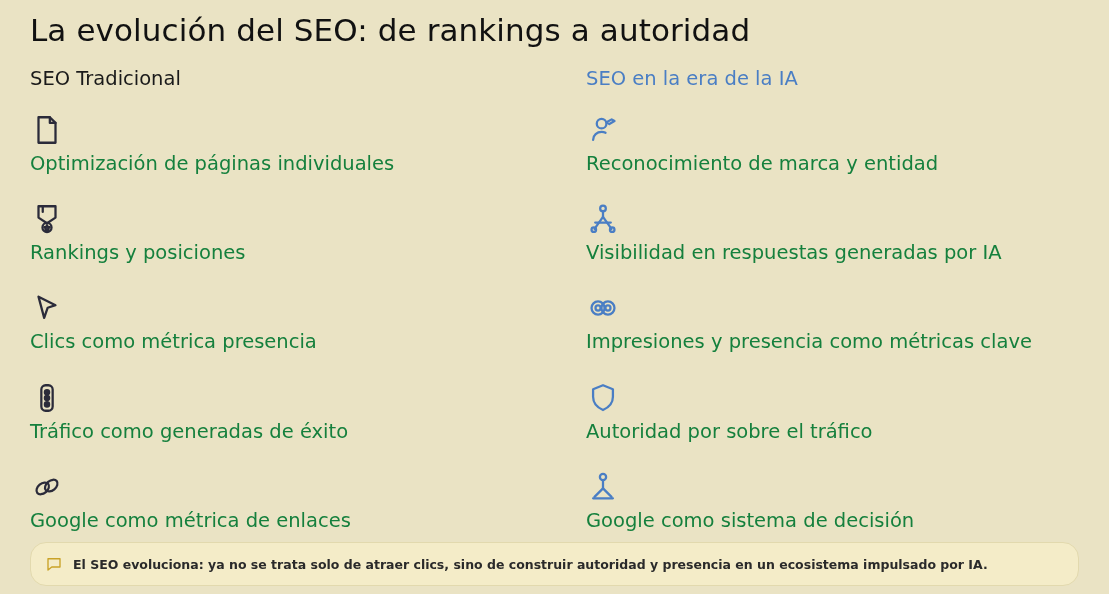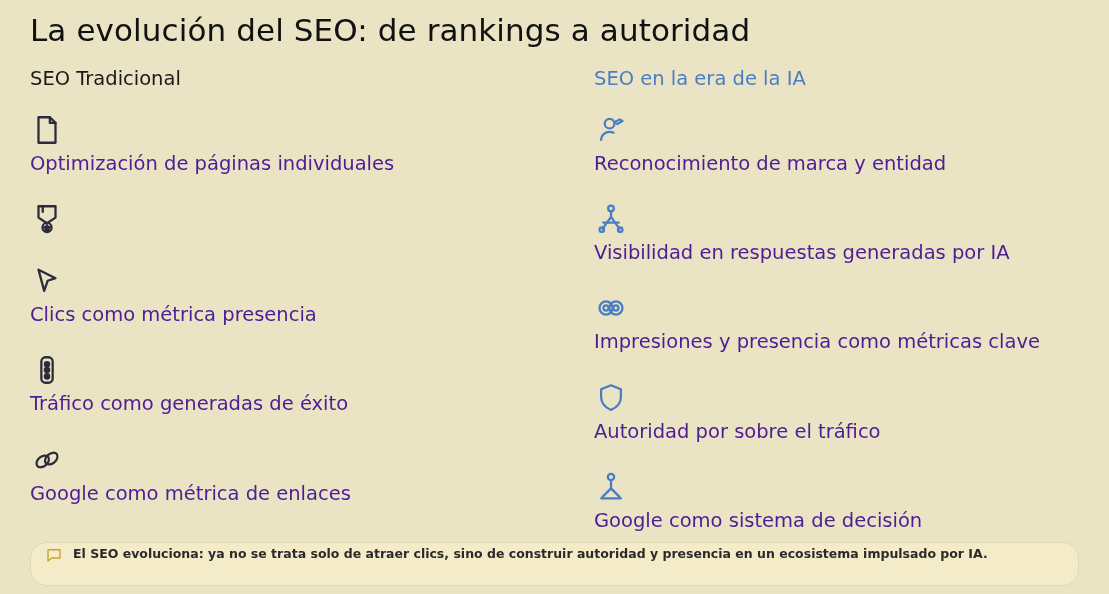--- a/index.html
+++ b/index.html
@@ -26,21 +26,21 @@
     font-size: 31px;
     font-weight: 400;
     color: #111111;
     padding-top: 12px;
     line-height: 1.2;
     letter-spacing: 0.1px;
   }
   .columns {
     display: flex;
     margin-top: 18px;
-    gap: 12px;
+    gap: 4px;
   }
   .col {
     width: 552px;
     flex: 0 0 552px;
     box-sizing: border-box;
   }
   .col-head {
     font-size: 19.5px;
     line-height: 1.2;
     margin-bottom: 20px;
@@ -55,21 +55,21 @@
   }
   .item-icon {
     height: 38px;
     display: flex;
     align-items: center;
     margin-bottom: 3px;
   }
   .item-label {
     font-size: 19.5px;
     line-height: 1.25;
-    color: #4c1d95;
+    color: #15803d;
   }
   .icon-blue {
     stroke: #4a7ec4;
     fill: none;
     stroke-width: 1.6;
     stroke-linecap: round;
     stroke-linejoin: round;
   }
   .icon-dark {
     stroke: #2b2b3a;
@@ -81,21 +81,21 @@
   .footnote {
     position: absolute;
     left: 30px;
     right: 30px;
     bottom: 8px;
     height: 44px;
     background: #f4ecc8;
     border: 1px solid #e2d9ae;
     border-radius: 16px;
     display: flex;
-    align-items: flex-start;
+    align-items: center;
     padding: 3px 14px;
     box-sizing: border-box;
   }
   .footnote-icon {
     flex: 0 0 18px;
     margin-right: 10px;
     display: flex;
     align-items: center;
   }
   .footnote-text {
@@ -129,20 +129,21 @@
 
       <div class="item">
         <div class="item-icon">
           <svg width="34" height="34" viewBox="0 0 24 24" class="icon-dark">
               <path d="M6 3h12v8l-6 4-6-4z"></path>
               <path d="M9 3v4"></path>
               <circle cx="12" cy="18" r="3.2"></circle>
               <path d="M12 16.4l.6 1.2 1.3.2-1 .9.25 1.3-1.15-.65-1.15.65.25-1.3-1-.9 1.3-.2z"></path>
             </svg>
         </div>
+        <div class="item-label">Rankings y posiciones</div>
       </div>
 
       <div class="item">
         <div class="item-icon">
           <svg width="34" height="34" viewBox="0 0 24 24" class="icon-dark">
               <path d="M6 4l12 6-5.5 1.8L10 19z"></path>
             </svg>
         </div>
         <div class="item-label">Clics como métrica presencia</div>
       </div>

